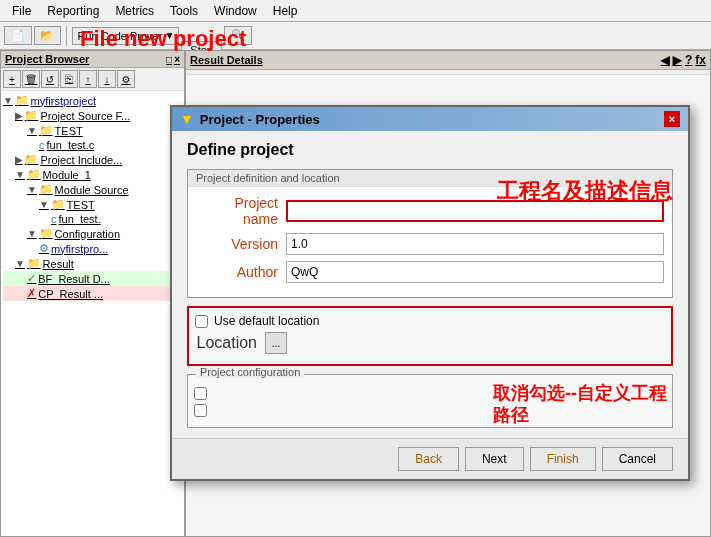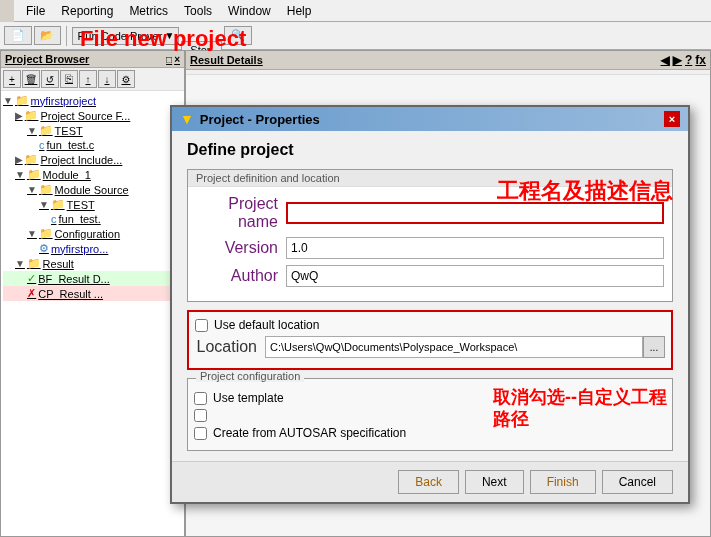--- a/index.html
+++ b/index.html
@@ -14,21 +14,20 @@
     }
 
     
     .menubar {
       background: #f0f0f0;
       border-bottom: 1px solid #aaa;
       display: flex;
       align-items: center;
       height: 22px;
       padding: 0 4px;
-      margin-left: 14px;
     }
     .menubar-item {
       padding: 2px 8px;
       cursor: pointer;
       font-size: 12px;
       color: #000;
     }
 
     
     .toolbar {
@@ -281,22 +280,22 @@
     }
     .form-row {
       display: flex;
       align-items: center;
       margin-bottom: 6px;
     }
     .form-label {
       width: 90px;
       text-align: right;
       padding-right: 8px;
-      font-size: 16px;
-      color: #701a75;
+      font-size: 14px;
+      color: #c2410c;
       flex-shrink: 0;
     }
     .form-input {
       flex: 1;
       height: 22px;
       border: 2px solid #cc0000;
       padding: 2px 4px;
       font-size: 12px;
       background: #fff;
       outline: none;
@@ -565,37 +564,31 @@
           </div>
         </div>
 
         <div class="location-box">
           <div class="checkbox-row">
             <input type="checkbox" style="">
             <span>Use default location</span>
           </div>
           <div class="location-row">
             <span class="location-label">Location</span>
-            <input class="location-input" type="text" value="C:\Users\QwQ\Documents\Polyspace_Workspace\" style="">
             <button class="browse-btn">...</button>
           </div>
         </div>
 
         <div class="proj-config-box" style="position:relative;padding-top:12px;">
           <span class="proj-config-legend">Project configuration</span>
-          <div class="checkbox-row">
-            <input type="checkbox" style="">
-            <span>Use template</span>
-          </div>
           <div class="checkbox-row">
             <input type="checkbox" style="">
           </div>
           <div class="checkbox-row">
             <input type="checkbox" style="">
-            <span>Create from AUTOSAR specification</span>
           </div>
           <div style="position:absolute;right:5px;top:8px;font-size:18px;font-weight:bold;color:#ff0000;line-height:1.2;">取消勾选--自定义工程<br>路径</div>
         </div>
       </div>
 
       <div class="dialog-footer">
         <button class="footer-btn" disabled="">Back</button>
         <button class="footer-btn">Next</button>
         <button class="footer-btn" disabled="">Finish</button>
         <button class="footer-btn">Cancel</button>

